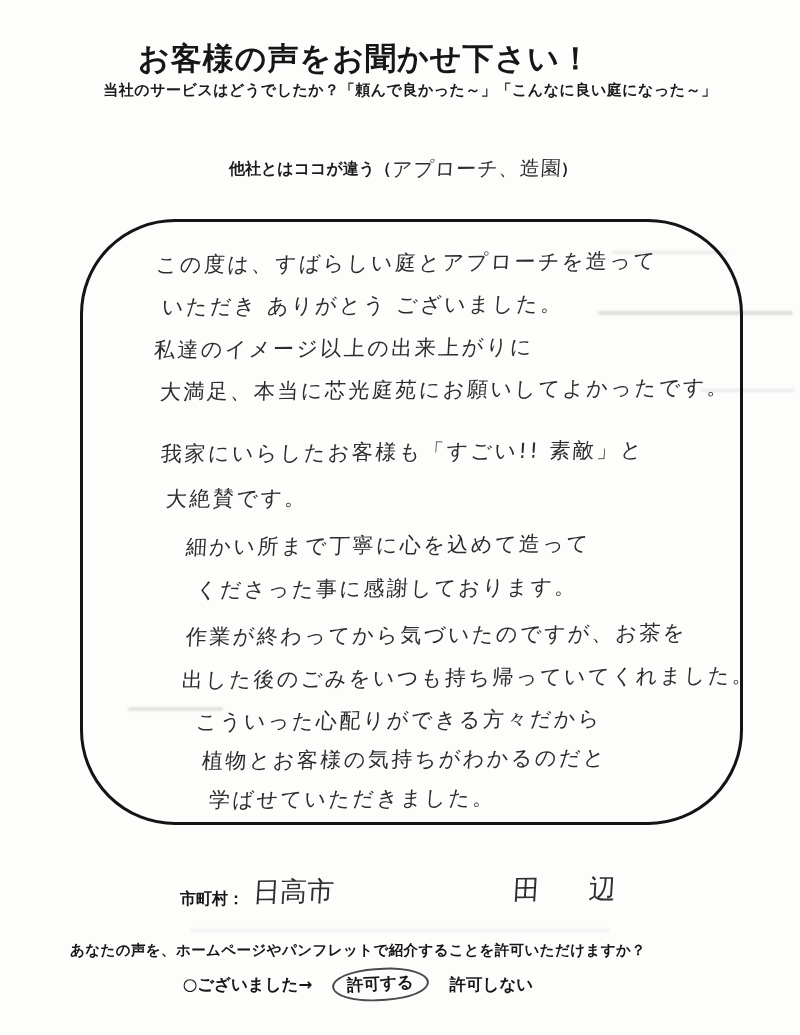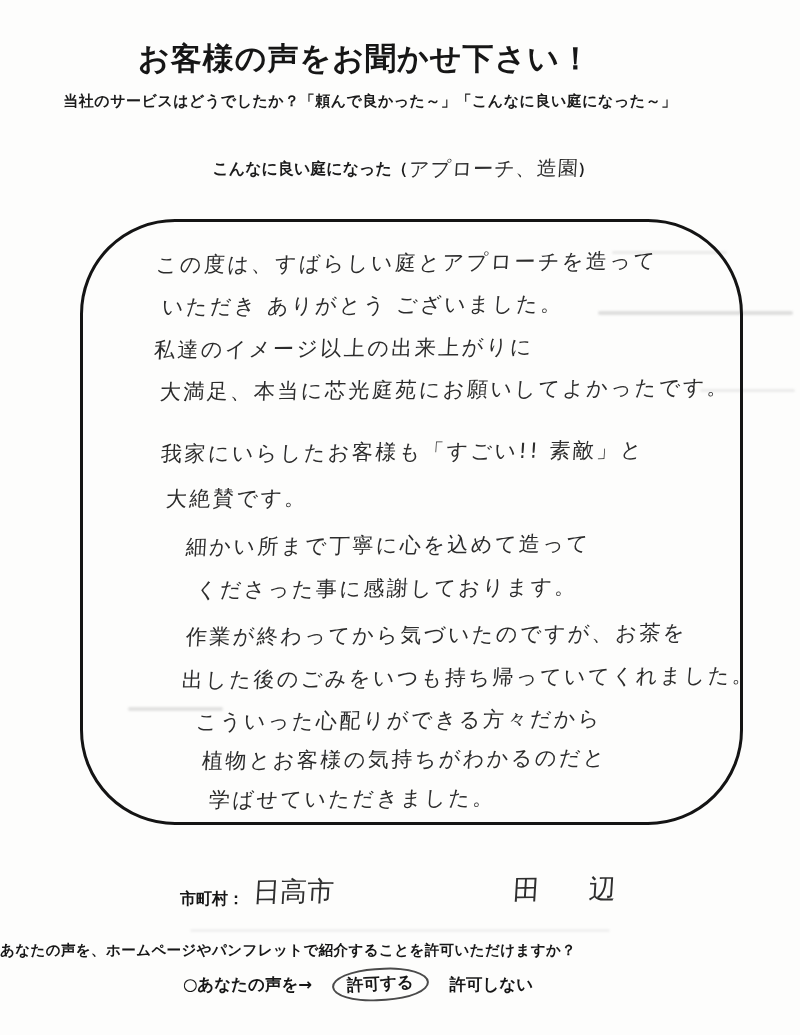--- a/index.html
+++ b/index.html
@@ -17,21 +17,21 @@
   .title{
     position:absolute;left:0;top:38px;width:730px;
     text-align:center;font-size:31px;font-weight:bold;
     letter-spacing:1px;
     font-family:Liberation Mono, monospace;
   }
   .subtitle{
     position:absolute;left:0;width:740px;text-align:center;
     font-size:15px;font-weight:bold;letter-spacing:0.5px;
   }
-  .subtitle.l1{top:92px;}
+  .subtitle.l1{top:81px;padding-left:40px;}
   .subtitle.l2{top:117px;}
   .request-line{
     position:absolute;left:45px;top:156px;width:716px;text-align:center;
     font-size:16px;font-weight:bold;
   }
   
   .hw{
     font-family:"DejaVu Sans",sans-serif;
     font-weight:400;color:#2e2e2e;
     transform:skewX(-4deg) rotate(-0.5deg);
@@ -53,21 +53,21 @@
   .hw-line{
     position:absolute;
     font-size:21px;letter-spacing:2.5px;white-space:nowrap;
     color:#2c2c2c;
   }
   
   .field-label{position:absolute;font-size:16px;font-weight:bold;}
   .field-hw{position:absolute;font-size:27px;}
   
   .perm-question{
-    position:absolute;left:0;top:941px;width:716px;text-align:left;
+    position:absolute;left:0;top:941px;width:716px;text-align:center;
     font-size:14.5px;font-weight:bold;letter-spacing:0.4px;
   }
   .perm-row{
     position:absolute;left:0;top:968px;width:716px;text-align:center;
     font-size:16.5px;font-weight:bold;
   }
   .perm-row .part{display:inline-block;vertical-align:middle;}
   .choice-circled{
     display:inline-block;
     padding:3px 13px 4px 13px;
@@ -90,21 +90,21 @@
 </style>
 </head>
 <body>
 
 <div class="page">
 
   <div class="title printed">お客様の声をお聞かせ下さい！</div>
   <div class="subtitle l1">当社のサービスはどうでしたか？「頼んで良かった～」「こんなに良い庭になった～」</div>
 
   <div class="request-line">
-    <span>こんなに良い庭になった（</span><span class="hw">アプローチ、造園</span><span>）</span>
+    <span>他社とはココが違う（</span><span class="hw">アプローチ、造園</span><span>）</span>
   </div>
 
   <div class="smudge s1"></div>
   <div class="smudge s2"></div>
   <div class="smudge s3"></div>
   <div class="smudge s4"></div>
   <div class="smudge s5"></div>
 
   <div class="bubble">
     <div class="hw hw-line" style="left:72px;top:29px;">この度は、すばらしい庭とアプローチを造って</div>
@@ -121,18 +121,18 @@
     <div class="hw hw-line" style="left:118px;top:525px;">植物とお客様の気持ちがわかるのだと</div>
     <div class="hw hw-line" style="left:125px;top:564px;">学ばせていただきました。</div>
   </div>
 
   <div class="field-label printed" style="left:180px;top:889px;">市町村：</div>
   <div class="field-hw hw" style="left:252px;top:874px;">日高市</div>
   <div class="field-hw hw" style="left:512px;top:872px;letter-spacing:20px;">田 辺</div>
 
   <div class="perm-question printed">あなたの声を、ホームページやパンフレットで紹介することを許可いただけますか？</div>
   <div class="perm-row">
-    <span class="part printed">○あなたの声を→</span>
+    <span class="part printed">○ございました→</span>
     <span class="part printed choice-circled">許可する</span>
     <span class="part printed choice-plain">許可しない</span>
   </div>
 
 </div>
 
 </body></html>

